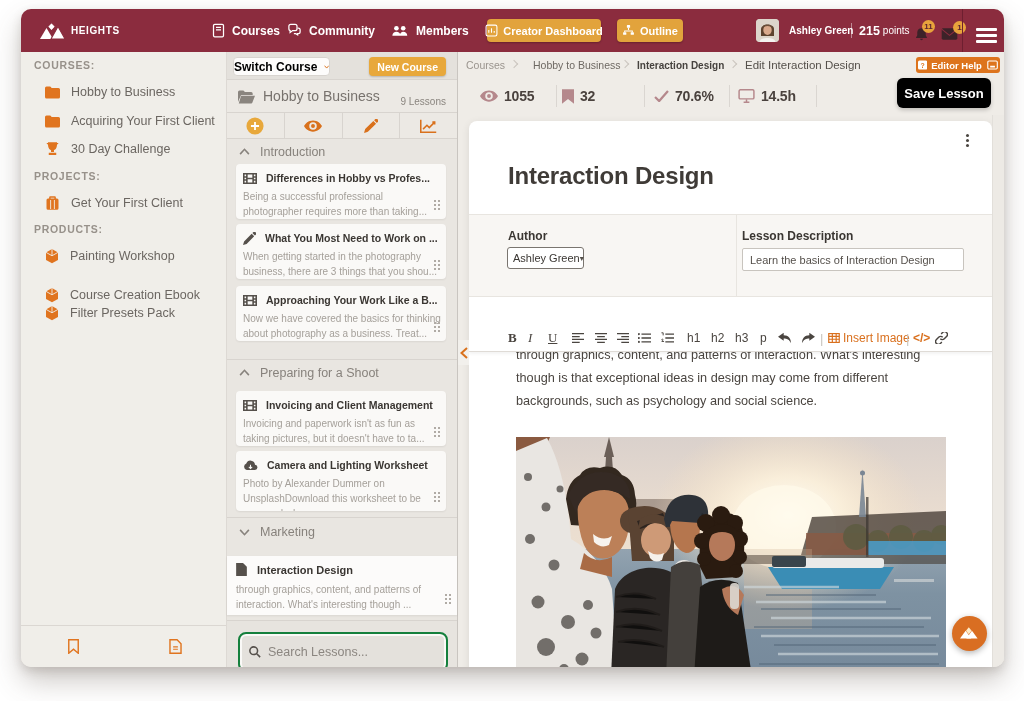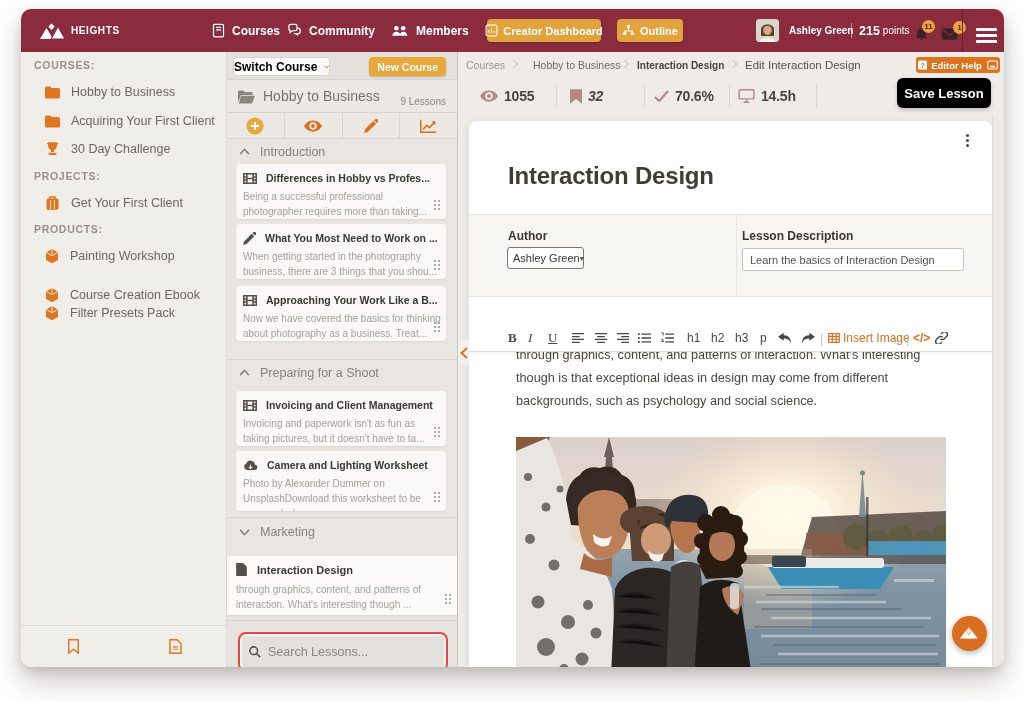--- a/index.html
+++ b/index.html
@@ -48,21 +48,21 @@
 .msechead svg { margin-left:12px; margin-right:10px; flex:none; }
 .card { position:absolute; left:9px; width:210px; background:#FAF9F7; border-radius:4px; box-shadow:0 1px 2px rgba(0,0,0,.07); padding:6px 7px 4px 7px; overflow:hidden; }
 .card .trow { display:flex; align-items:center; height:16px; }
 .card .trow svg { flex:none; margin-right:9px; }
 .card .trow .tt { font-size:10.5px; font-weight:bold; color:#3A3632; white-space:nowrap; overflow:hidden; }
 .card .desc { margin-top:3px; font-size:10px; line-height:15px; color:#A5A09A; white-space:nowrap; }
 .dots { position:absolute; right:5px; bottom:8px; width:8px; height:12px;
   background-image:radial-gradient(circle, #B0ABA5 1.1px, transparent 1.3px);
   background-size:4px 4px; }
 .search-area { position:absolute; left:0; bottom:0; width:100%; height:47px; background:#E7E4DF; border-top:1px solid #D8D4CF; }
-.searchbox { position:absolute; left:11px; right:9px; top:11px; height:40px; border:2px solid #ef4444; border-radius:8px; background:#E4E1DC; box-shadow:inset 0 0 0 2px #FAF9F7; display:flex; align-items:center; padding-left:9px; }
+.searchbox { position:absolute; left:11px; right:9px; top:11px; height:40px; border:2px solid #15803d; border-radius:8px; background:#E4E1DC; box-shadow:inset 0 0 0 2px #FAF9F7; display:flex; align-items:center; padding-left:9px; }
 .searchbox span { color:#8B8680; font-size:12.5px; margin-left:7px; }
 
 .right { position:absolute; left:437px; top:43px; right:0; bottom:0; background:#EFECE7; }
 .crumbs { position:absolute; left:0; top:0; width:100%; height:25px; display:flex; align-items:center; }
 .crumb { position:absolute; top:50%; transform:translateY(-50%); white-space:nowrap; }
 .chev { position:absolute; top:9px; width:6px; height:6px; border-top:1.5px solid #C9C4BE; border-right:1.5px solid #C9C4BE; transform:rotate(45deg); }
 .helpbtn { position:absolute; right:4px; top:5px; height:16px; width:84px; background:#DD741D; border-radius:3px; color:#fff; font-size:9.5px; font-weight:bold; display:flex; align-items:center; justify-content:center; padding:0 2px; white-space:nowrap; }
 .stats { position:absolute; left:0; top:25px; width:100%; height:38px; display:flex; align-items:center; }
 .stat { position:absolute; top:0; height:38px; display:flex; align-items:center; }
 .stat b { font-size:14px; color:#4A423E; margin-left:6px; letter-spacing:-0.2px; }
@@ -397,21 +397,21 @@
     </div>
     <div class="stats">
       <div class="stat" style="left:22px;">
         <svg width="18" height="12" viewBox="0 0 24 15" fill="#B5888C">
             <path d="M12 0C6 0 1.7 4 0 7.5 1.7 11 6 15 12 15s10.3-4 12-7.5C22.3 4 18 0 12 0zm0 12.5a5 5 0 110-10 5 5 0 010 10z"></path>
             <circle cx="12" cy="7.5" r="2.6"></circle>
           </svg>
         <b>1055</b>
       </div>
       <div class="ssep" style="left:98px;"></div>
-      <div class="stat" style="left:112px;font-style:italic;">
+      <div class="stat" style="left:104px;">
         <svg width="12" height="15" viewBox="0 0 14 17" fill="#B5888C">
             <path d="M0 0h14v17l-7-5.5L0 17z"></path>
           </svg>
         <b>32</b>
       </div>
       <div class="ssep" style="left:186px;"></div>
       <div class="stat" style="left:196px;">
         <svg width="15" height="12" viewBox="0 0 16 13" fill="none" stroke="#B5888C" stroke-width="2.4">
             <path d="M1 7.5L5.5 12 15 1"></path>
           </svg>

